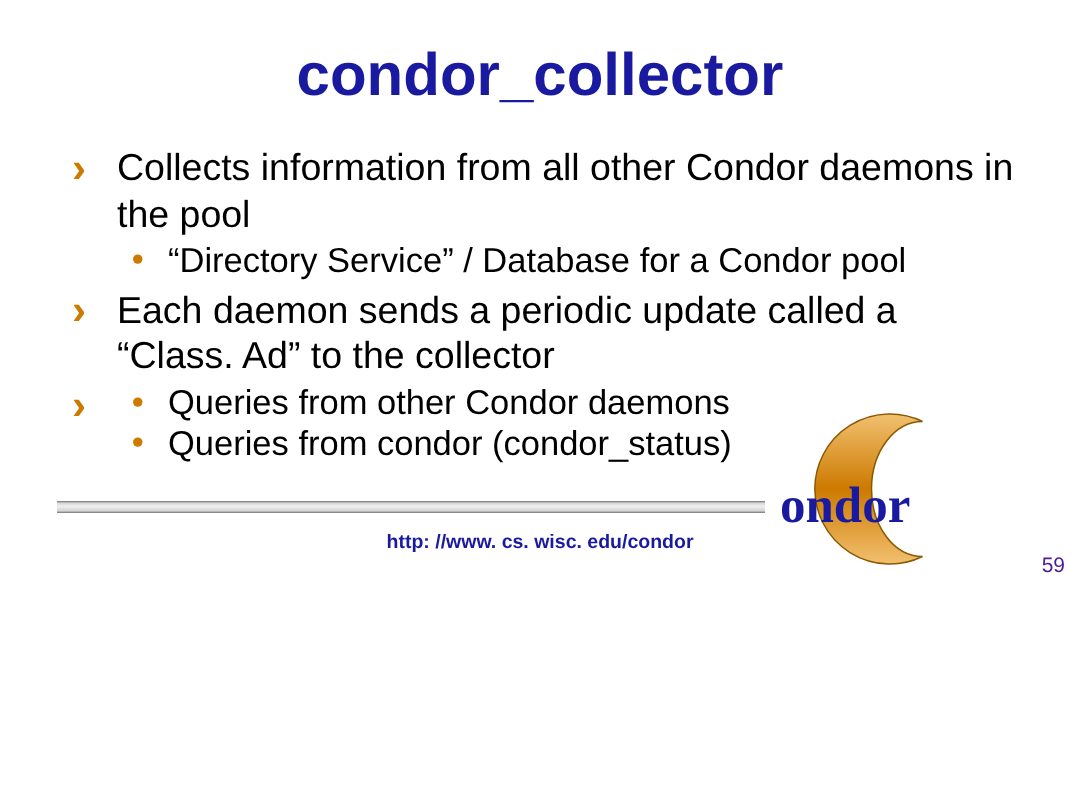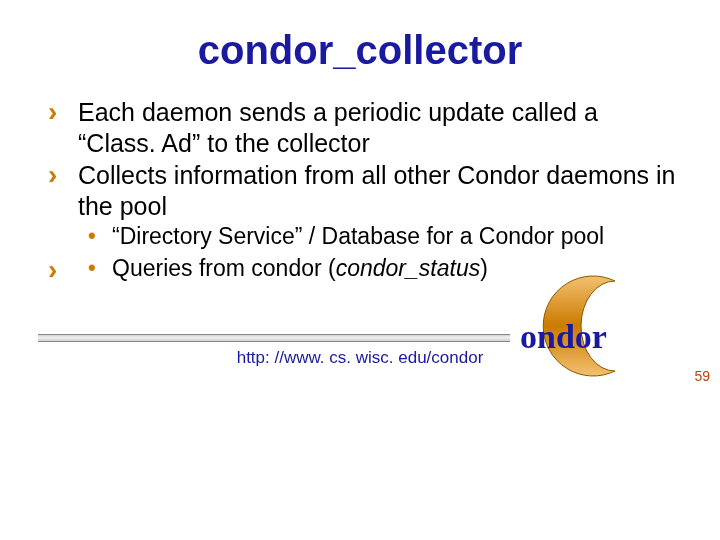--- a/index.html
+++ b/index.html
@@ -59,39 +59,39 @@
   }
   ul.level1 > li::before {
     content: "•";
     color: #cc7a00;
     font-weight: bold;
     font-size: 22px;
     position: absolute;
     left: -24px;
     top: 0;
   }
-  .italic { font-style: italic; }
+  .italic { }
   .footer-url {
     position: absolute;
     bottom: 28px;
     left: 0;
     width: 100%;
     text-align: center;
     font-family: Arial, Helvetica, sans-serif;
-    font-size: 17px;
-    font-weight: normal;
+    font-size: 13px;
+    font-weight: bold;
     color: #1a1aa0;
   }
   .page-num {
     position: absolute;
     bottom: 12px;
     right: 10px;
     font-family: Arial, Helvetica, sans-serif;
     font-size: 14px;
-    color: #c2410c;
+    color: #4c1d95;
   }
   .rule {
     position: absolute;
     bottom: 54px;
     left: 38px;
     right: 210px;
     height: 6px;
     border-top: 1px solid #888;
     border-bottom: 1px solid #888;
     background: linear-gradient(to bottom, #d0d0d0, #f0f0f0 40%, #d0d0d0);
@@ -105,32 +105,35 @@
   }
 </style>
 </head>
 <body>
 
 <div class="slide">
   <div class="title">condor_collector</div>
 
   <ul class="level0">
     <li>
-      <span>Each daemon sends a periodic update called a “Class. Ad” to the collector</span>
-    </li>
-    <li>
       <span>Collects information from all other Condor daemons in the pool</span>
       <ul class="level1">
         <li>
           <span>“Directory Service” / Database for a Condor pool</span>
         </li>
       </ul>
     </li>
     <li>
+      <span>Each daemon sends a periodic update called a “Class. Ad” to the collector</span>
+    </li>
+    <li>
       <ul class="level1">
+        <li>
+          <span>Queries from other Condor daemons</span>
+        </li>
         <li>
           <span>Queries from condor (</span><span class="italic">condor_status</span><span>)</span>
         </li>
       </ul>
     </li>
   </ul>
 
   <div class="rule"></div>
 
   <div class="footer-url">http: //www. cs. wisc. edu/condor</div>

